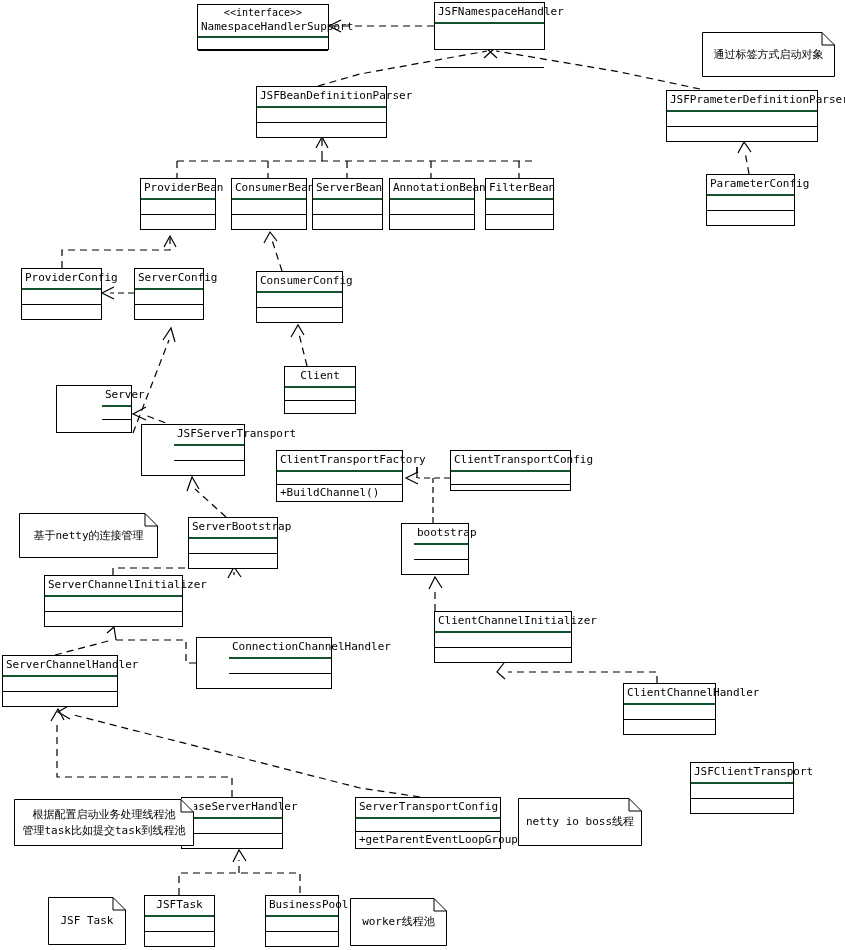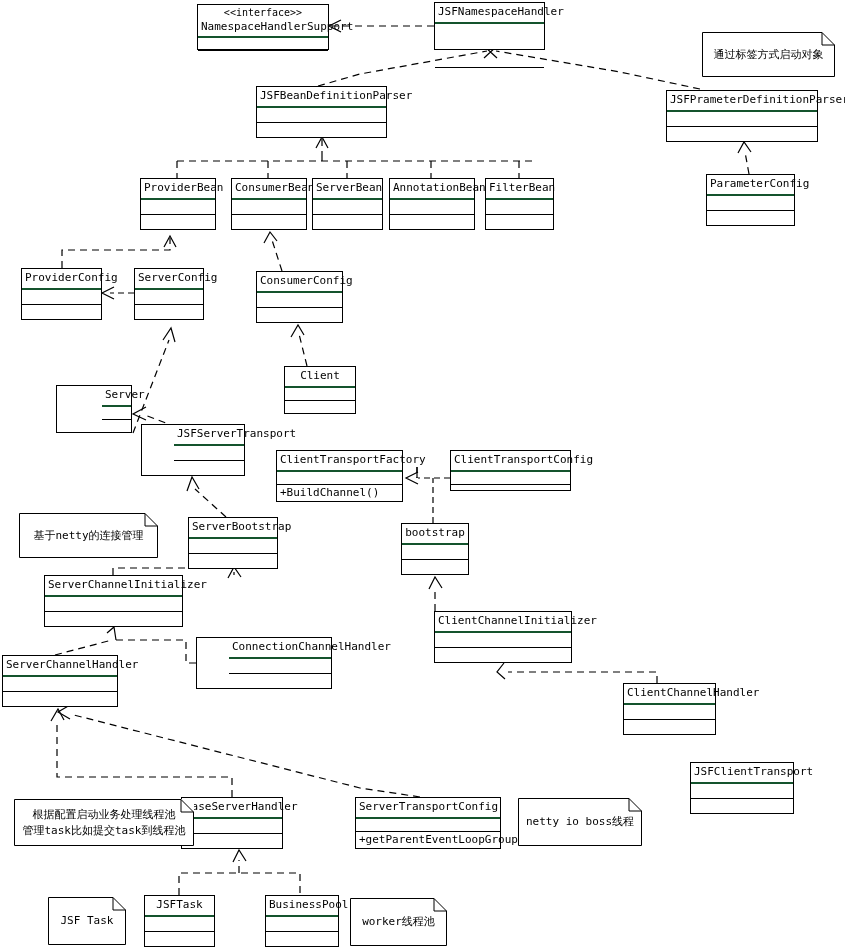--- a/index.html
+++ b/index.html
@@ -282,21 +282,21 @@
     <div class="uml-attrs"></div>
     <div class="uml-ops"></div>
   </div>
 
   <div class="uml-class" style="left:188px;top:517px;width:90px;height:52px;">
     <div class="uml-name">ServerBootstrap</div>
     <div class="uml-attrs"></div>
     <div class="uml-ops"></div>
   </div>
 
-  <div class="uml-class" style="left:401px;top:523px;width:68px;height:52px;">
+  <div class="uml-class" style="left:401px;top:523px;width:68px;height:52px;padding-left:12px;">
     <div class="uml-name">bootstrap</div>
     <div class="uml-attrs"></div>
     <div class="uml-ops"></div>
   </div>
 
   <div class="uml-class" style="left:44px;top:575px;width:139px;height:52px;">
     <div class="uml-name">ServerChannelInitializer</div>
     <div class="uml-attrs"></div>
     <div class="uml-ops"></div>
   </div>

